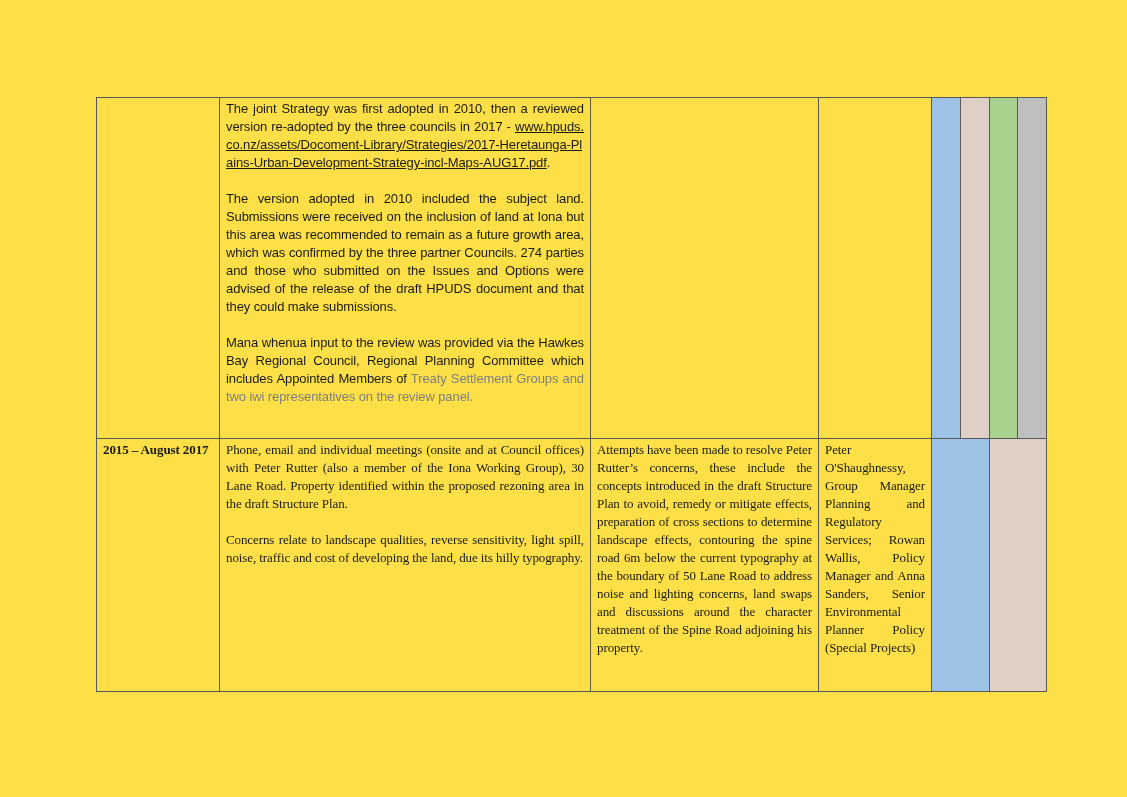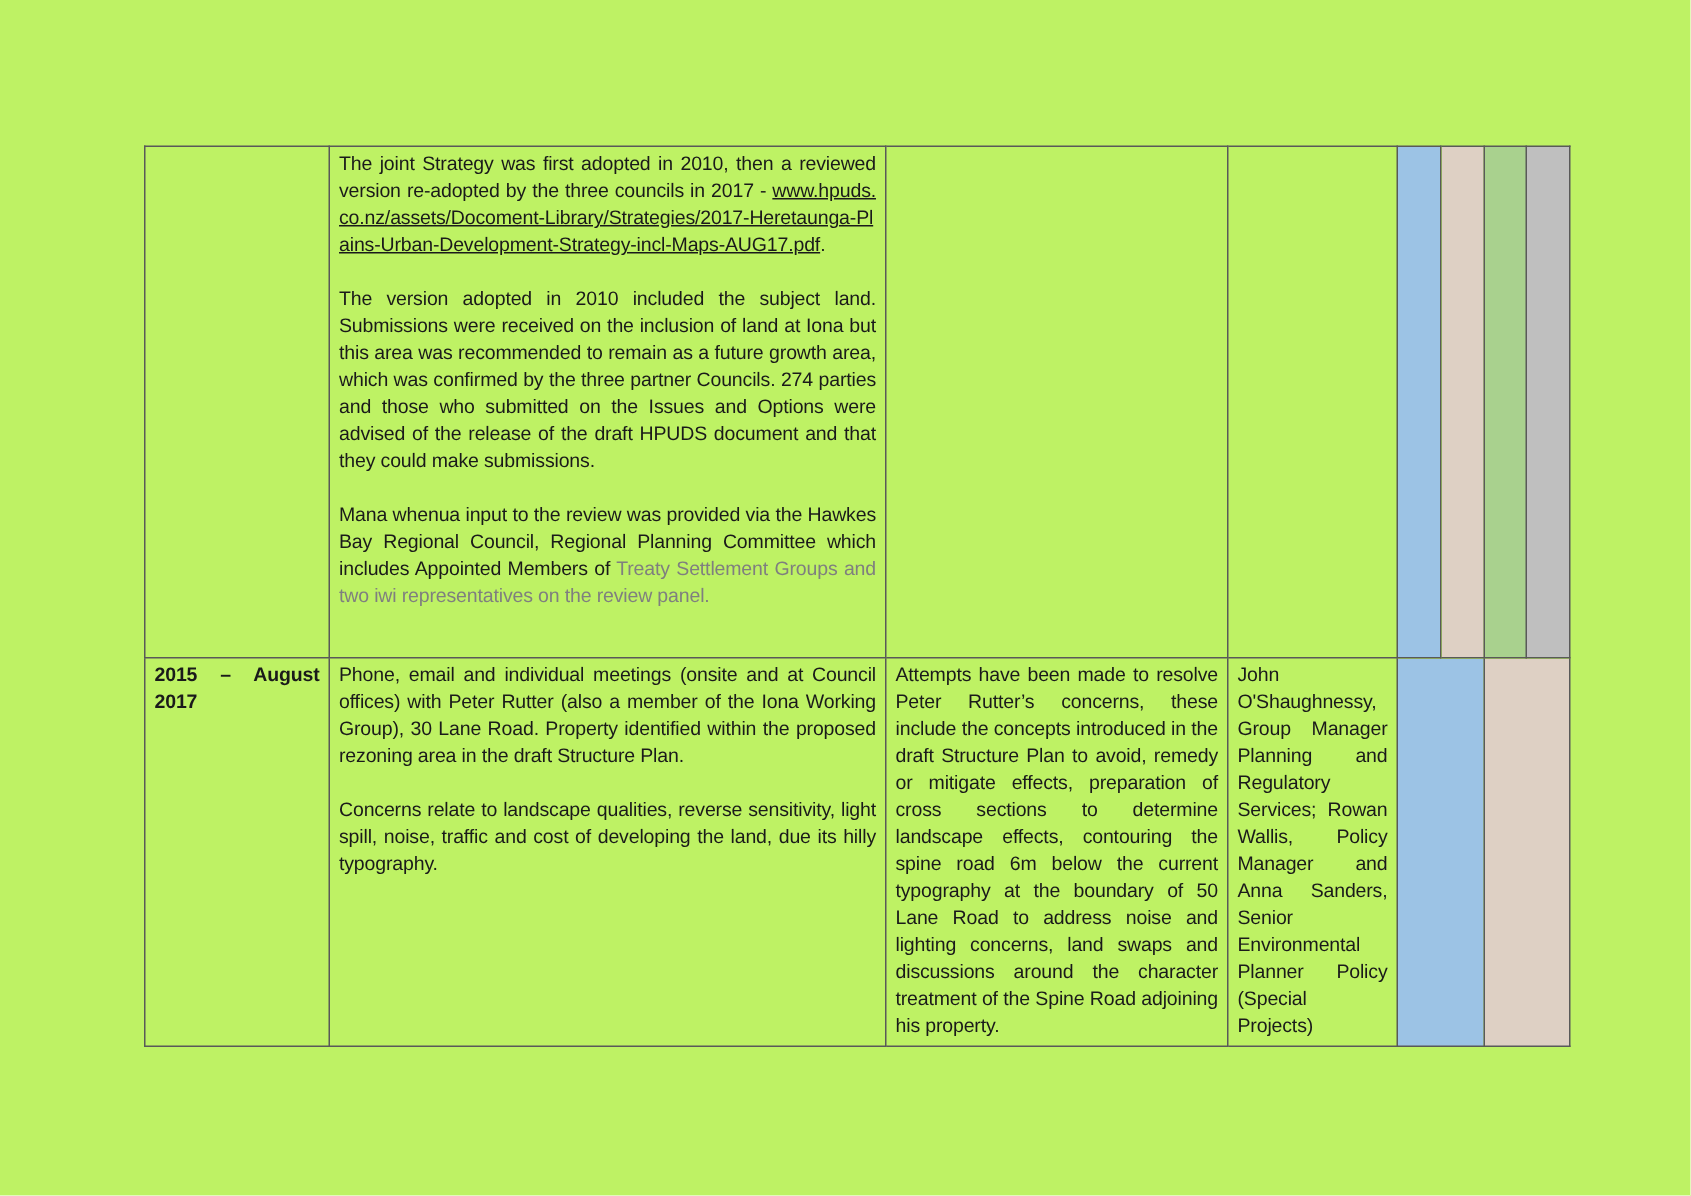--- a/index.html
+++ b/index.html
@@ -1,21 +1,21 @@
 <!DOCTYPE html>
 <html><head>
 <meta charset="utf-8">
 <style>
   * { margin: 0; padding: 0; box-sizing: border-box; }
   html, body { background: #ffffff; }
   .page {
     position: relative;
     width: 1127px;
     height: 797px;
-    background: #bef264;
+    background: #fde047;
     font-family: "Liberation Sans", sans-serif;
     color: #1a1a1a;
     overflow: hidden;
   }
   table.doc-table {
     position: absolute;
     left: 96px;
     top: 97px;
     width: 950px;
     table-layout: fixed;
@@ -25,21 +25,21 @@
     border: 1px solid #595959;
     vertical-align: top;
     padding: 2px 6px 4px 6px;
     font-size: 13px;
     line-height: 18px;
     text-align: justify;
     letter-spacing: -0.1px;
     overflow: hidden;
   }
   tr.row-1 { height: 341px; }
-  tr.row-2 { height: 253px; }
+  tr.row-2 { height: 253px; font-family: Liberation Serif, serif; }
   td p { margin: 0 0 18px 0; }
   td p:last-child { margin-bottom: 0; }
   .date-cell p { font-weight: bold; }
   a.doc-link {
     color: inherit;
     text-decoration: underline;
     cursor: pointer;
     word-break: break-all;
   }
   td.status-cell { padding: 0; }
@@ -79,20 +79,20 @@
         <p>2015 – August 2017</p>
       </td>
       <td>
         <p>Phone, email and individual meetings (onsite and at Council offices) with Peter Rutter (also a member of the Iona Working Group), 30 Lane Road.  Property identified within the proposed rezoning area in the draft Structure Plan.</p>
         <p>Concerns relate to landscape qualities, reverse sensitivity, light spill, noise, traffic and cost of developing the land, due its hilly typography.</p>
       </td>
       <td>
         <p>Attempts have been made to resolve Peter Rutter’s concerns, these include the concepts introduced in the draft Structure Plan to avoid, remedy or mitigate effects, preparation of cross sections to determine landscape effects, contouring the spine road 6m below the current typography at the boundary of 50 Lane Road to address noise and lighting concerns, land swaps and discussions around the character treatment of the Spine Road adjoining his property.</p>
       </td>
       <td>
-        <p>John O'Shaughnessy, Group Manager Planning and Regulatory Services; Rowan Wallis, Policy Manager and Anna Sanders, Senior Environmental Planner Policy (Special Projects)</p>
+        <p>Peter O'Shaughnessy, Group Manager Planning and Regulatory Services; Rowan Wallis, Policy Manager and Anna Sanders, Senior Environmental Planner Policy (Special Projects)</p>
       </td>
       <td class="status-cell" colspan="2" style="background-color: rgb(156, 195, 229);"></td>
       <td class="status-cell" colspan="2" style="background-color: rgb(222, 208, 196);"></td>
     </tr>
   </tbody>
     </table>
 </div>
 
 </body></html>

